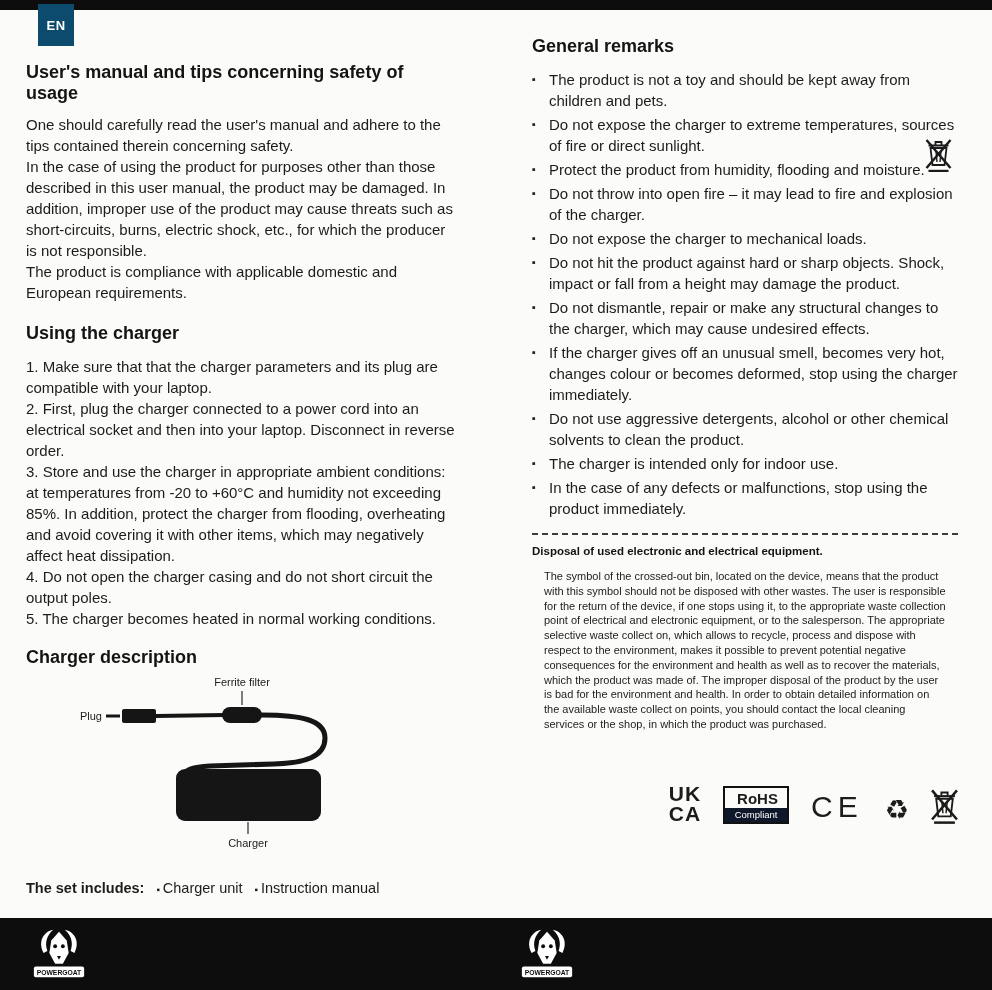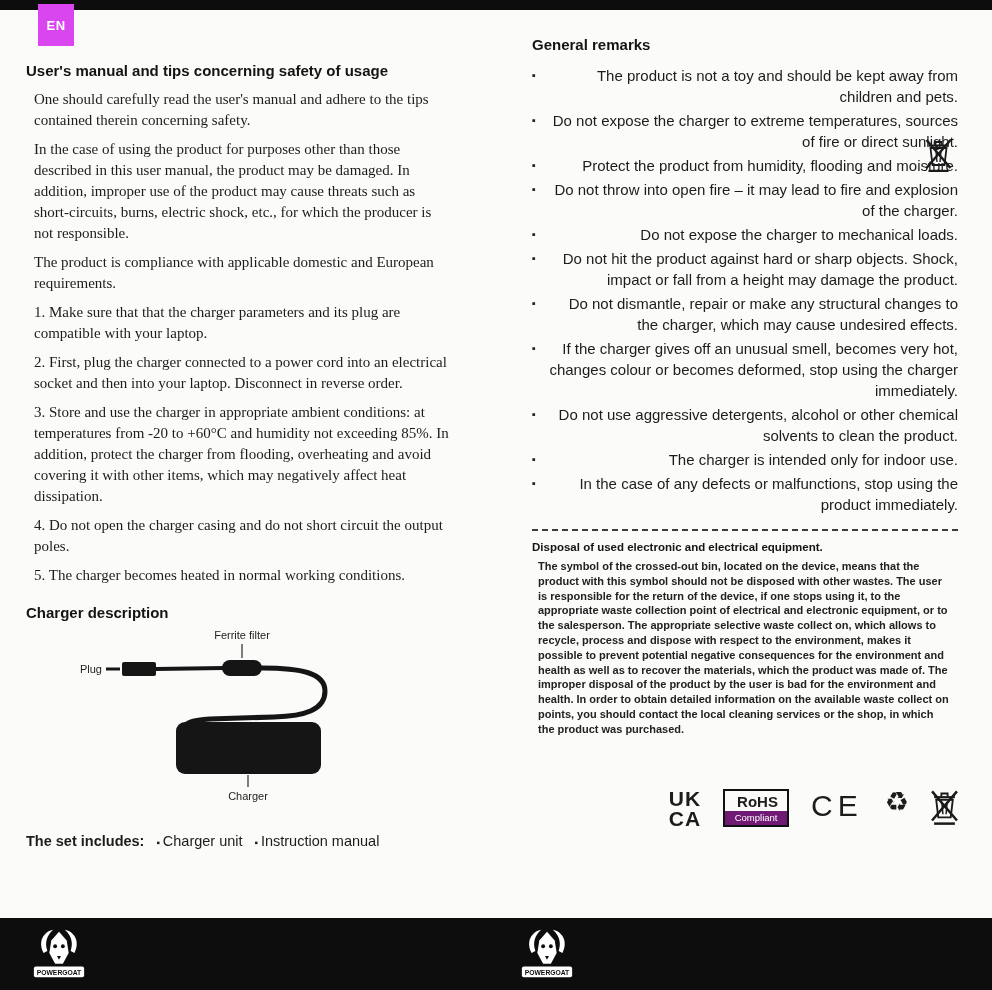--- a/index.html
+++ b/index.html
@@ -13,55 +13,55 @@
     font-family: "Liberation Sans", sans-serif;
     color: #1c1c1c;
     overflow: hidden;
   }
   .top-strip {
     position: absolute; top: 0; left: 0; right: 0;
     height: 10px; background: #0d0d0d;
   }
   .lang-badge {
     position: absolute; top: 4px; left: 38px;
-    width: 36px; height: 42px; background: #d946ef;
+    width: 36px; height: 42px; background: #0c4a6e;
     color: #fff; font-weight: 700; font-size: 13px;
     display: flex; align-items: center; justify-content: center;
     letter-spacing: 0.5px;
   }
   .col { position: absolute; }
   .col-left { left: 26px; top: 62px; width: 434px; }
   .col-right { left: 532px; top: 36px; width: 426px; }
 
-  .h { font-size: 15px; font-weight: 700; color: #141414; margin: 0 0 10px 0; }
+  .h { font-size: 18px; font-weight: 700; color: #141414; margin: 0 0 10px 0; }
   .h-using { margin: 20px 0 12px 0; }
   .h-desc  { margin: 18px 0 4px 0; }
-  .body { font-size: 15px; line-height: 21px; margin: 8px; font-family: Liberation Serif, serif; }
-
-  .remarks { list-style: none; margin: 12px 0 0 0; padding: 0; font-size: 15px; line-height: 21px; text-align: right; }
+  .body { font-size: 15px; line-height: 21px; margin: 0; }
+
+  .remarks { list-style: none; margin: 12px 0 0 0; padding: 0; font-size: 15px; line-height: 21px; }
   .remarks li { position: relative; padding-left: 17px; margin-bottom: 3px; }
   .remarks li::before { content: "▪"; position: absolute; left: 0; top: 0; font-size: 11px; }
 
   .divider { border: none; border-top: 2px dashed #3c3c3c; margin: 14px 0 10px 0; }
   .h-small { font-size: 11.5px; font-weight: 700; margin: 0 0 6px 0; color: #141414; }
-  .fine { font-size: 11px; line-height: 14.8px; margin: 6px; color: #222; font-weight: bold; }
+  .fine { font-size: 11px; line-height: 14.8px; margin: 12px; color: #222; }
 
   .diagram { position: relative; width: 434px; height: 182px; }
   .dia-label { font-size: 11px; fill: #222; font-family: "Liberation Sans", sans-serif; }
   .dia-line { stroke: #2a2a2a; stroke-width: 1.2; }
 
   .set-row { margin-top: 26px; font-size: 14.5px; display: flex; gap: 12px; align-items: flex-start; }
   .set-label { font-weight: 700; }
   .set-item::before { content: "▪ "; font-size: 10px; }
 
-  .cert-row { margin-top: 52px; display: flex; justify-content: flex-end; align-items: flex-start; gap: 22px; }
+  .cert-row { margin-top: 52px; display: flex; justify-content: flex-end; align-items: flex-end; gap: 22px; }
   .ukca { font-weight: 700; font-size: 21px; line-height: 0.95; letter-spacing: 1px; text-align: center; }
   .rohs-box { border: 2px solid #111; width: 66px; text-align: center; }
   .rohs-top { font-size: 15px; font-weight: 700; padding: 2px 17px 1px 0; margin-left: 12px; }
-  .rohs-strip { background: #701a75; color: #fff; font-size: 9.5px; padding: 1px 0 2px 0; }
+  .rohs-strip { background: #0f172a; color: #fff; font-size: 9.5px; padding: 1px 0 2px 0; }
   .ce { font-size: 30px; font-weight: 500; letter-spacing: 5px; }
   .recycle { font-size: 27px; line-height: 1; }
 
   .bin-small { position: absolute; top: 102px; right: 6px; }
 
   .bottom-strip {
     position: absolute; left: 0; right: 0; bottom: 0;
     height: 72px; background: #0d0d0d;
   }
   .logo { position: absolute; top: 6px; width: 58px; height: 60px; }
@@ -79,20 +79,21 @@
   <div class="lang-badge">
     <span>EN</span>
   </div>
 
   <div class="col col-left">
     <h2 class="h">User's manual and tips concerning safety of usage</h2>
     <p class="body">One should carefully read the user's manual and adhere to the tips contained therein concerning safety.</p>
     <p class="body">In the case of using the product for purposes other than those described in this user manual, the product may be damaged. In addition, improper use of the product may cause threats such as short-circuits, burns, electric shock, etc., for which the producer is not responsible.</p>
     <p class="body">The product is compliance with applicable domestic and European requirements.</p>
 
+    <h2 class="h h-using">Using the charger</h2>
     <p class="body">1. Make sure that that the charger parameters and its plug are compatible with your laptop.</p>
     <p class="body">2. First, plug the charger connected to a power cord into an electrical socket and then into your laptop. Disconnect in reverse order.</p>
     <p class="body">3. Store and use the charger in appropriate ambient conditions: at temperatures from -20 to +60°C and humidity not exceeding 85%. In addition, protect the charger from flooding, overheating and avoid covering it with other items, which may negatively affect heat dissipation.</p>
     <p class="body">4. Do not open the charger casing and do not short circuit the output poles.</p>
     <p class="body">5. The charger becomes heated in normal working conditions.</p>
 
     <h2 class="h h-desc">Charger description</h2>
 
     <div class="diagram">
       <svg width="434" height="182" viewBox="0 0 434 182">

